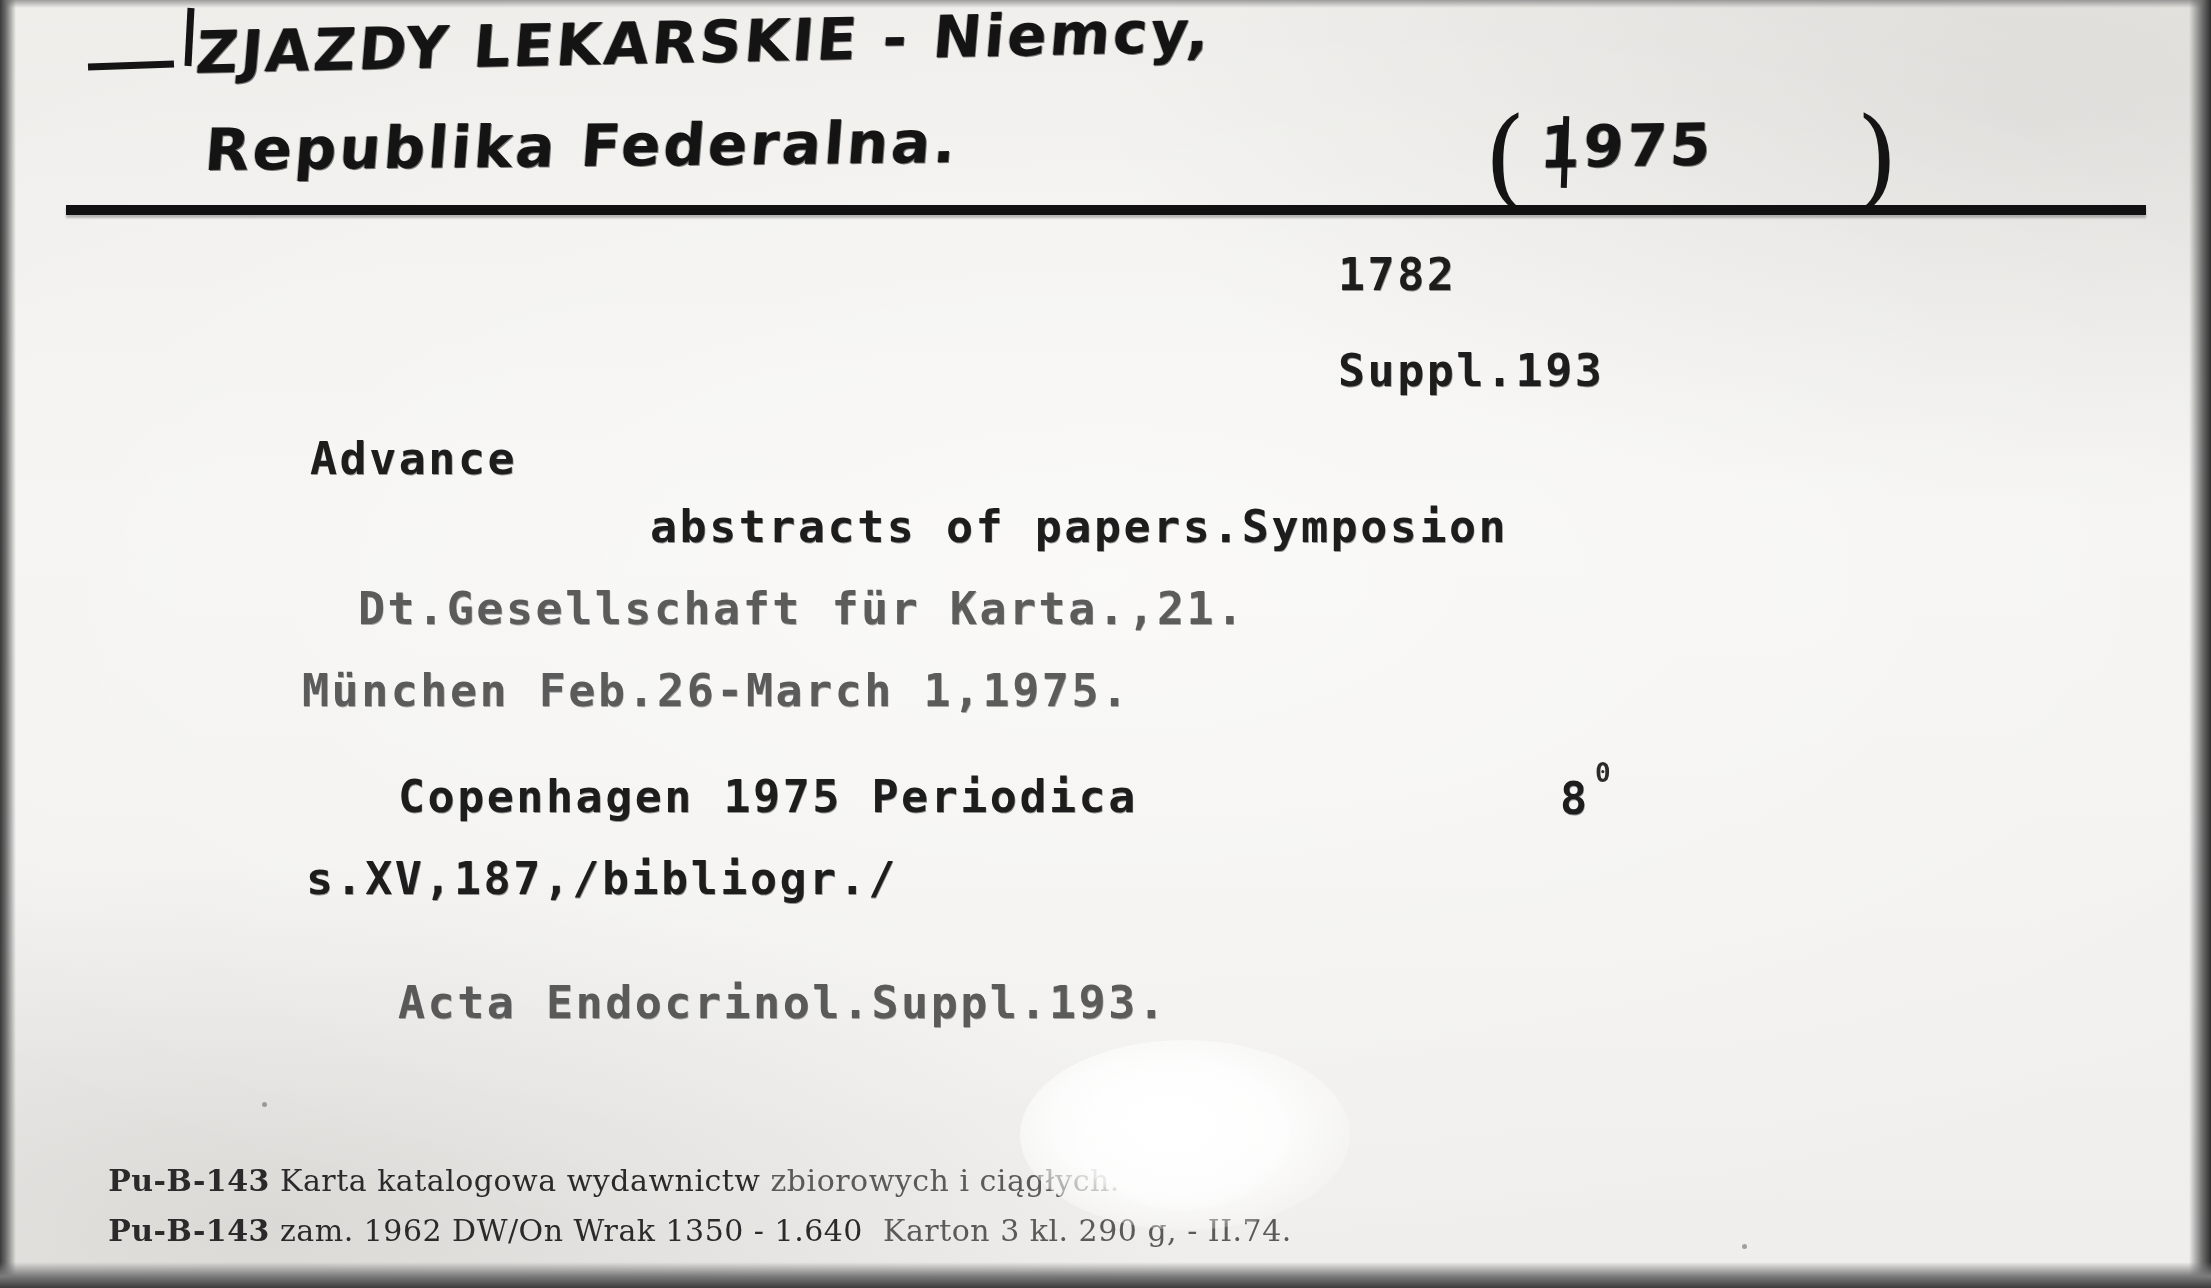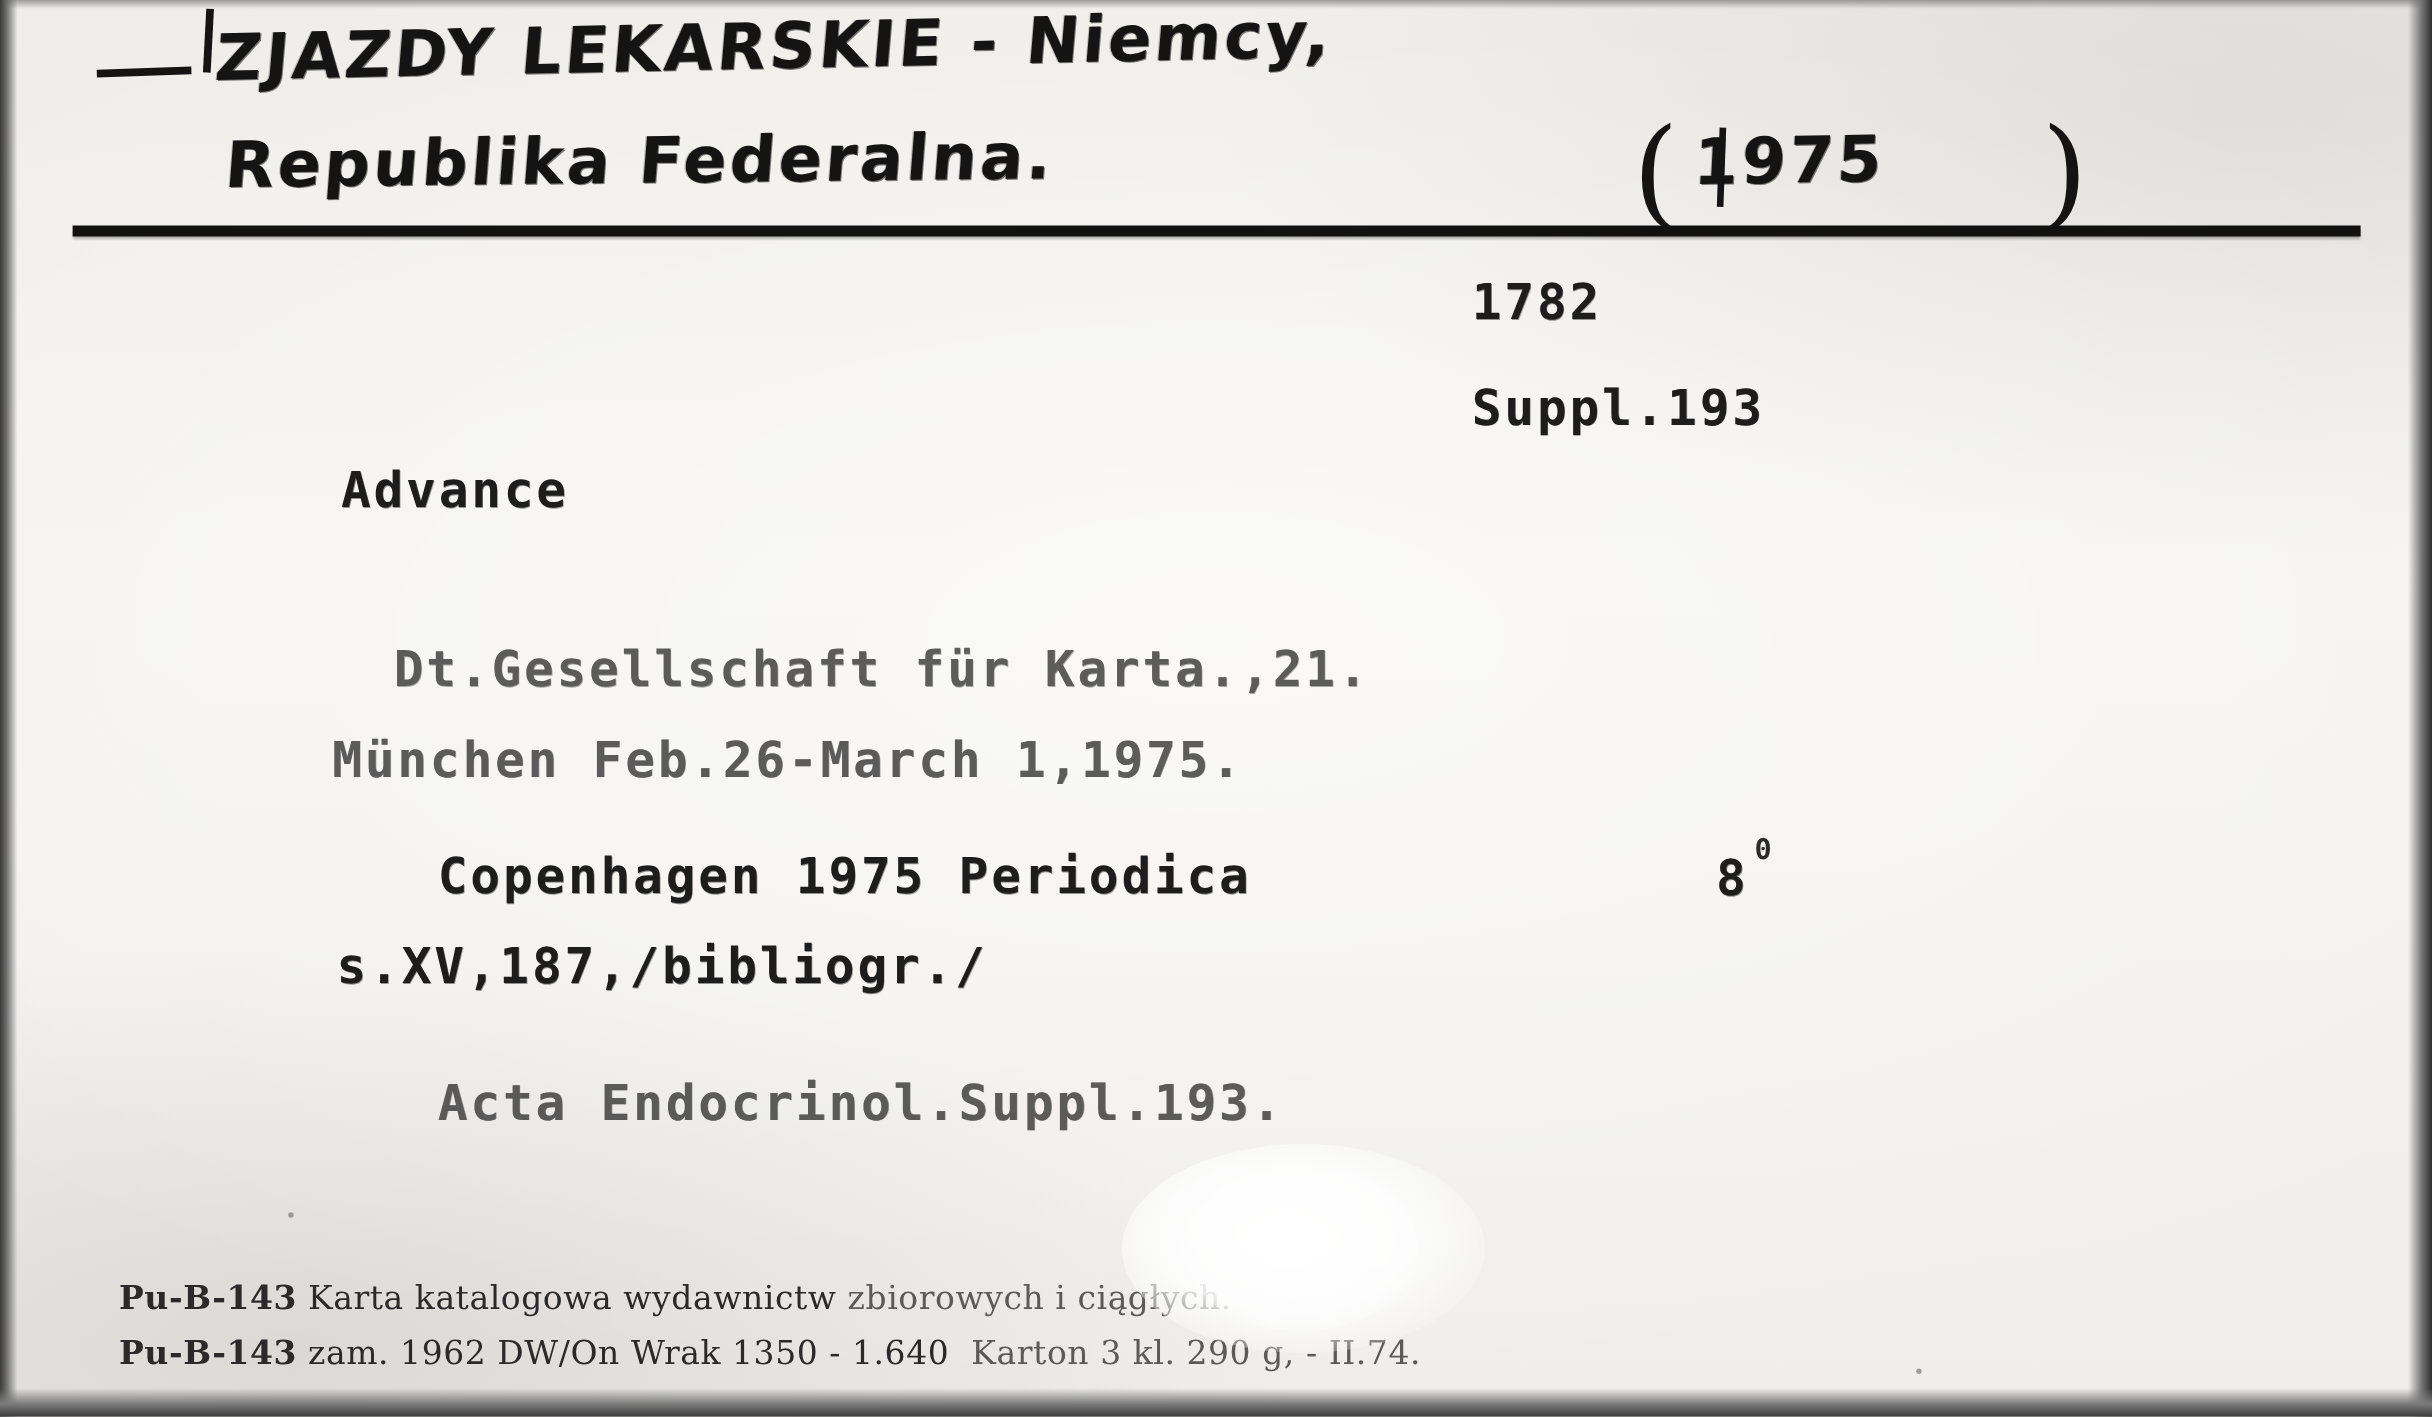--- a/index.html
+++ b/index.html
@@ -202,22 +202,23 @@
   <div class="year-tick"></div>
 
   <div class="paren-close">)</div>
 
   <div class="rule"></div>
 
   <div class="tw s44" style="left:1338px; top:248px;">1782</div>
 
   <div class="tw s44" style="left:1338px; top:344px;">Suppl.193</div>
 
-  <div class="tw s44" style="left:310px; top:419px;">Advance</div>
-
+  <div class="tw s44" style="left:310px; top:432px;">Advance</div>
+
+  <div class="tw s44" style="left:650px; top:500px;">abstracts of papers.Symposion</div>
 
   <div class="tw s44 faded" style="left:358px; top:582px;">Dt.Gesellschaft für Karta.,21.</div>
 
   <div class="tw s44 faded" style="left:302px; top:664px;">München Feb.26-March 1,1975.</div>
 
   <div class="tw s44" style="left:398px; top:770px;">Copenhagen 1975 Periodica</div>
 
   <div class="tw s44" style="left:1560px; top:772px;">8</div>
 
   <div class="sup" style="left:1595px; top:758px;">0</div>

